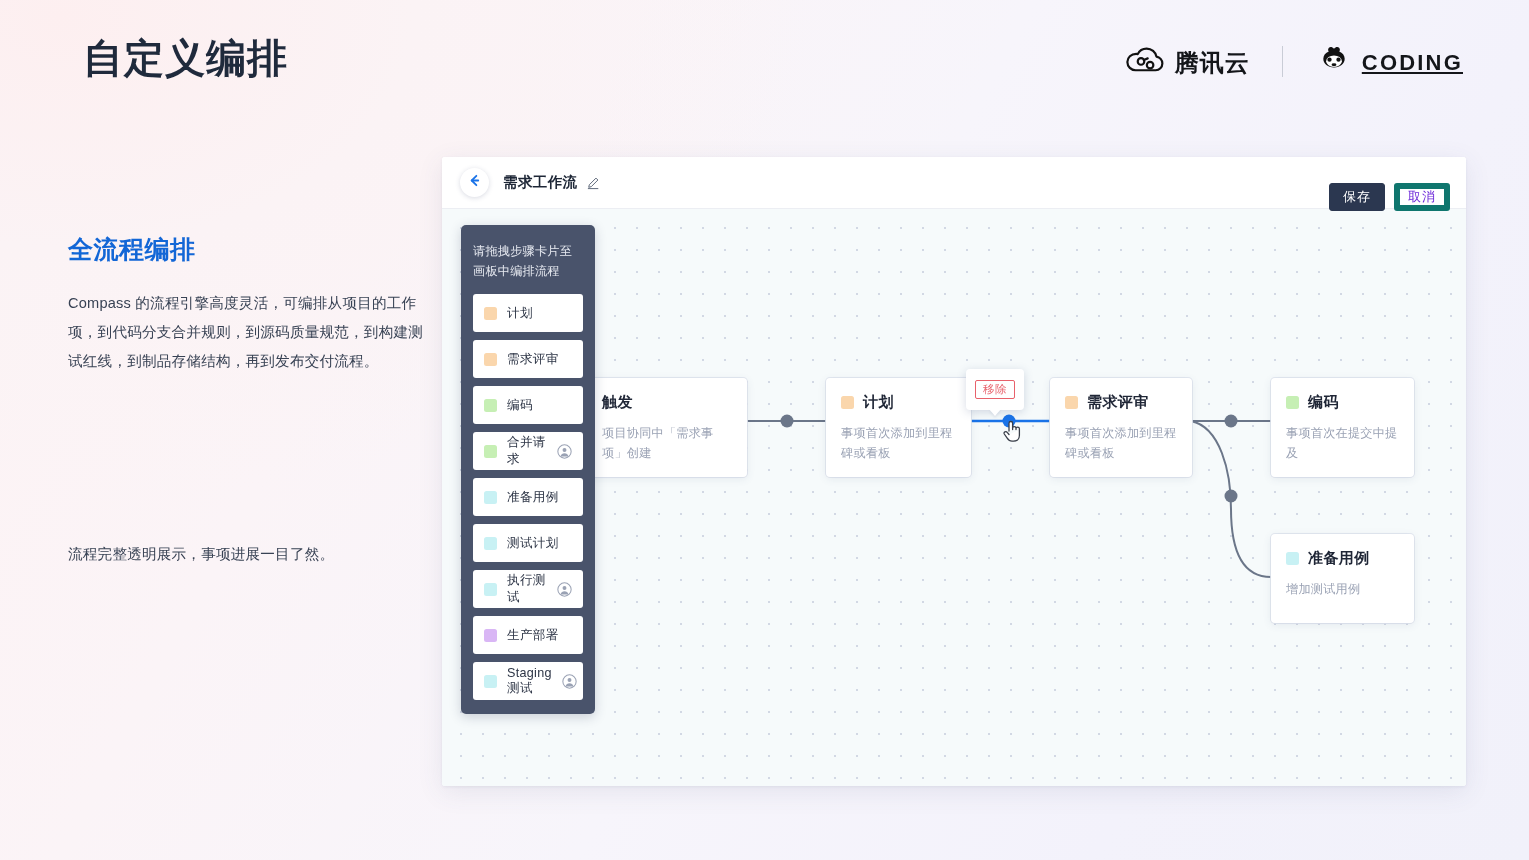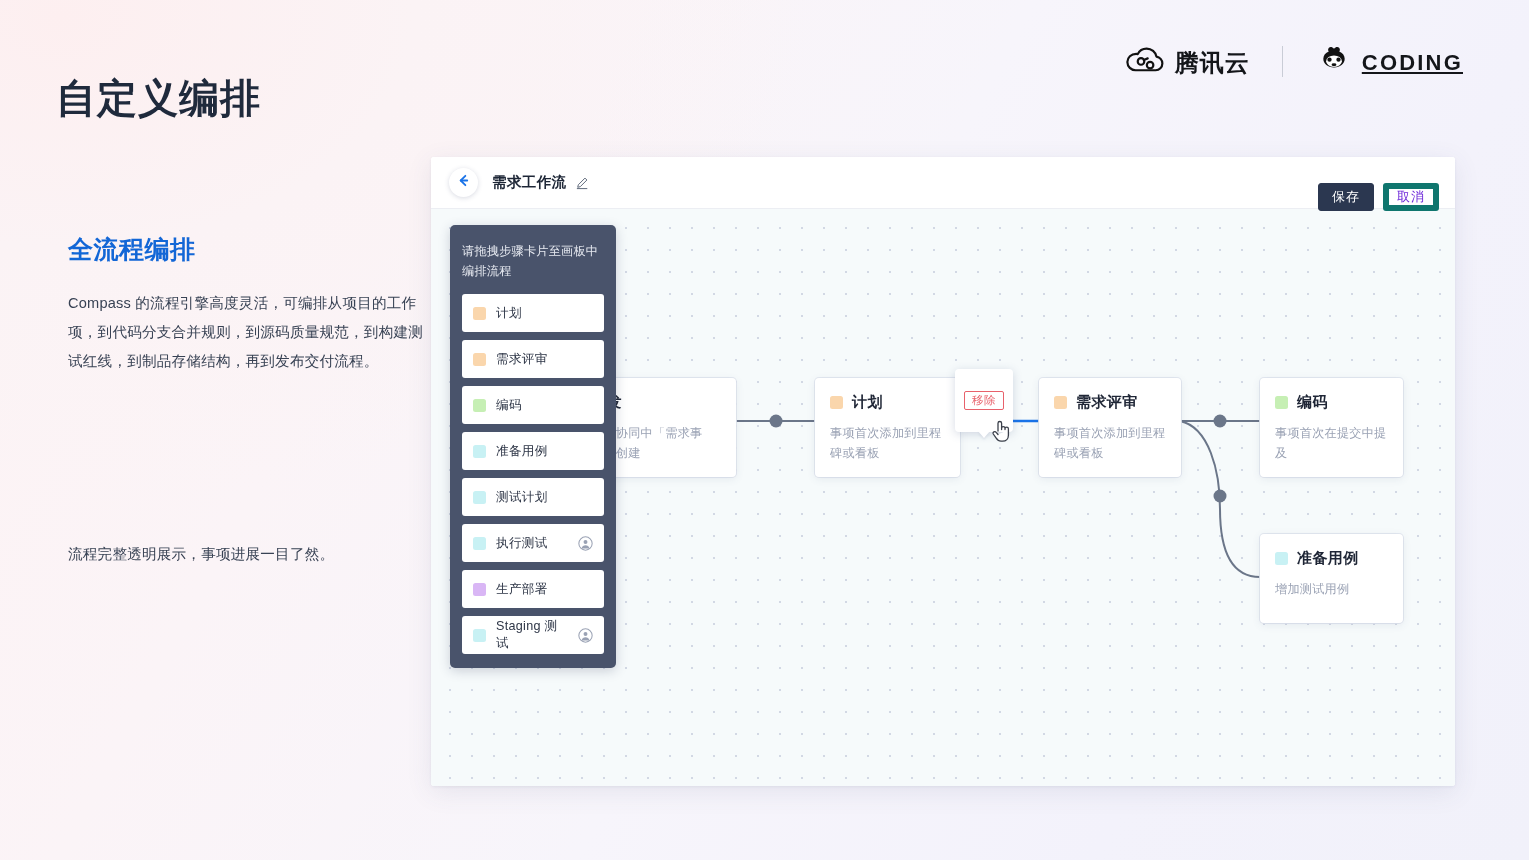--- a/index.html
+++ b/index.html
@@ -15,21 +15,21 @@
   .page-bg {
     position: absolute; inset: 0;
     background:
       radial-gradient(1100px 720px at 4% 2%, #fdeff0 0%, #fbf3f5 32%, rgba(247,246,253,0) 68%),
       linear-gradient(118deg, #fdf3f4 0%, #fbf4f7 26%, #f7f5fb 52%, #f3f2fb 78%, #f1f1fa 100%);
   }
 
   
   .left-col {
     position: absolute;
-    left: 56px; top: 34px; width: 370px; margin-top: 40px;
+    left: 83px; top: 34px; width: 370px;
   }
   .main-title {
     font-size: 40px;
     font-weight: 700;
     color: #1f2a3c;
     letter-spacing: 1px;
     margin: 0;
     line-height: 1.2;
   }
   .section {
@@ -69,21 +69,21 @@
   .brand-text.coding {
     font-size: 22px; letter-spacing: 2.2px; font-weight: 600; text-decoration: underline;
   }
   .brand-sep {
     width: 1px; height: 31px; background: #c9ccd6;
   }
 
   
   .app-panel {
     position: absolute;
-    left: 431px; top: 157px;
+    left: 442px; top: 157px;
     width: 1024px; height: 629px;
     background: #ffffff;
     border-radius: 3px;
     box-shadow: 0 6px 26px rgba(70,80,120,.10), 0 1px 3px rgba(70,80,120,.08);
     overflow: hidden;
     display: flex; flex-direction: column;
   }
   .app-toolbar {
     height: 51px; min-height: 51px;
     border-bottom: 1px solid #eceef3;
@@ -156,21 +156,21 @@
   }
   .node-desc {
     margin-top: 11px;
     font-size: 12.2px; line-height: 20px; color: #9aa2b4; letter-spacing: .2px;
   }
 
   
   .palette {
     position: absolute;
     left: 19px; top: 16px;
-    width: 166px;
+    width: 134px;
     background: #49536b;
     border-radius: 5px;
     padding: 16px 12px 14px 12px;
     box-sizing: border-box;
     z-index: 3;
     box-shadow: 0 3px 12px rgba(45,55,85,.22);
   }
   .palette-hint {
     font-size: 12.2px; color: #e7eaf1; line-height: 20px;
     letter-spacing: .2px; margin-bottom: 13px;
@@ -189,21 +189,21 @@
     font-size: 12.6px; color: #2d3546; letter-spacing: .3px; flex: 1;
   }
   .pal-avatar { flex: none; display: flex; align-items: center; }
 
   
   .tooltip {
     position: absolute;
     background: #fff;
     border-radius: 4px;
     box-shadow: 0 2px 10px rgba(70,85,130,.22);
-    padding: 22px 9px;
+    padding: 11px 9px;
     z-index: 8;
     text-align: center;
   }
   .tooltip-inner {
     border: 1px solid #e8616b;
     border-radius: 2px;
     color: #e8616b;
     font-size: 11.5px;
     padding: 1px 7px;
     letter-spacing: .4px;
@@ -364,20 +364,31 @@
           </div>
           <div class="pal-item">
             <span class="chip" style="background: rgb(250, 214, 172);"></span>
             <span class="pal-label">需求评审</span>
           </div>
           <div class="pal-item">
             <span class="chip" style="background: rgb(198, 239, 180);"></span>
             <span class="pal-label">编码</span>
           </div>
           <div class="pal-item">
+            <span class="chip" style="background: rgb(198, 239, 180);"></span>
+            <span class="pal-label">合并请求</span>
+            <span class="pal-avatar">
+              <svg width="15" height="15" viewBox="0 0 16 16">
+                <circle cx="8" cy="8" r="7.1" fill="none" stroke="#9aa2b4" stroke-width="1.1"></circle>
+                <circle cx="8" cy="6.3" r="2.1" fill="#9aa2b4"></circle>
+                <path d="M3.8 13.2c.5-2.2 2.2-3.3 4.2-3.3s3.7 1.1 4.2 3.3" fill="#9aa2b4"></path>
+              </svg>
+            </span>
+          </div>
+          <div class="pal-item">
             <span class="chip" style="background: rgb(200, 241, 244);"></span>
             <span class="pal-label">准备用例</span>
           </div>
           <div class="pal-item">
             <span class="chip" style="background: rgb(200, 241, 244);"></span>
             <span class="pal-label">测试计划</span>
           </div>
           <div class="pal-item">
             <span class="chip" style="background: rgb(200, 241, 244);"></span>
             <span class="pal-label">执行测试</span>

